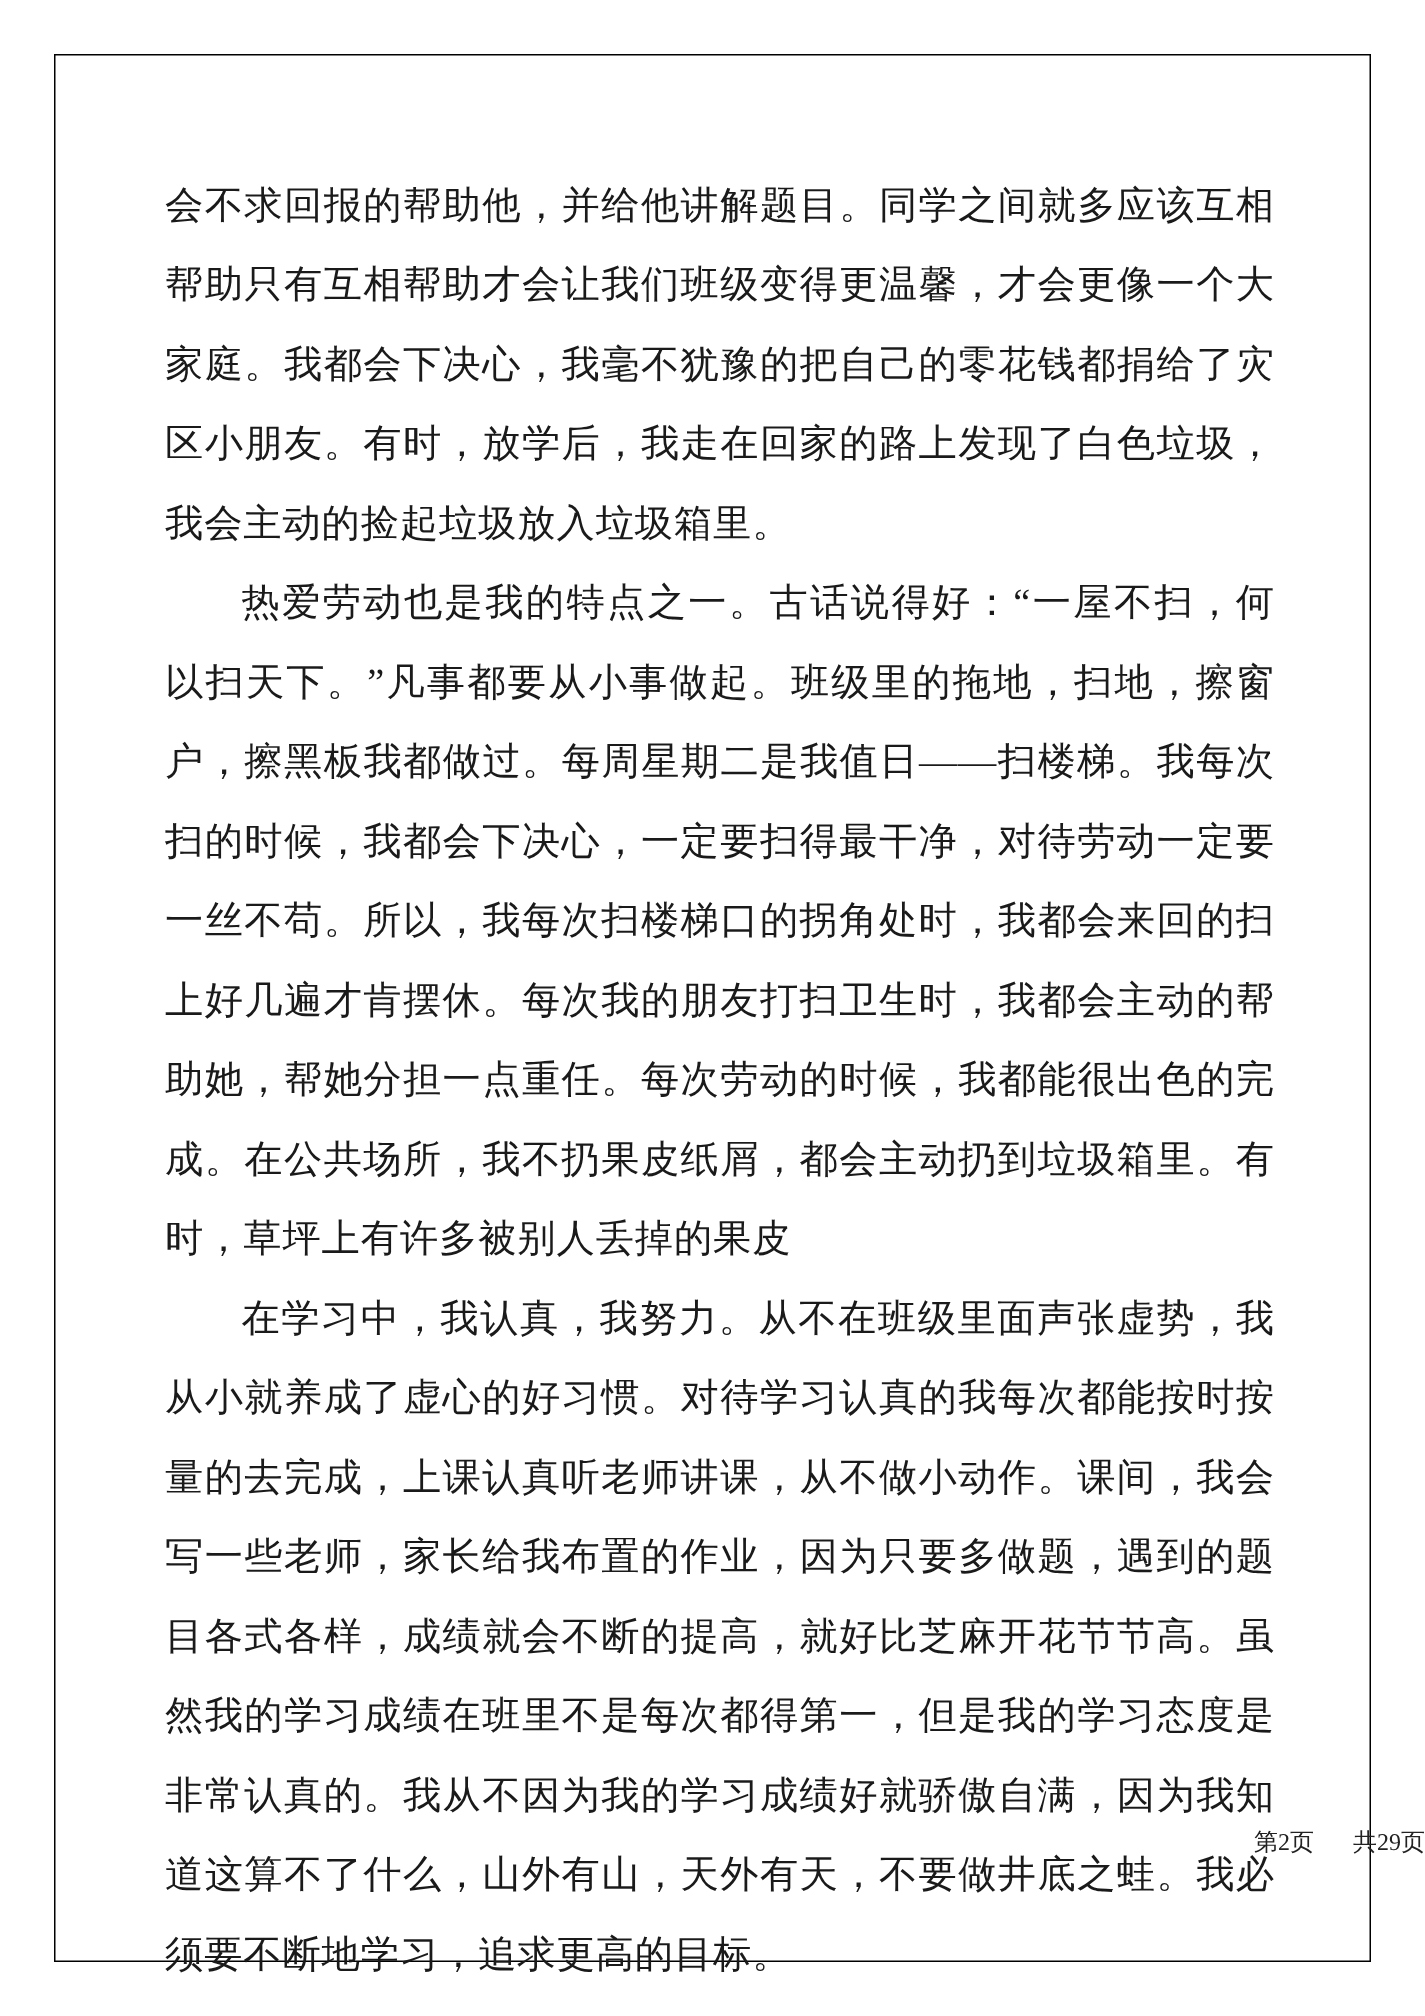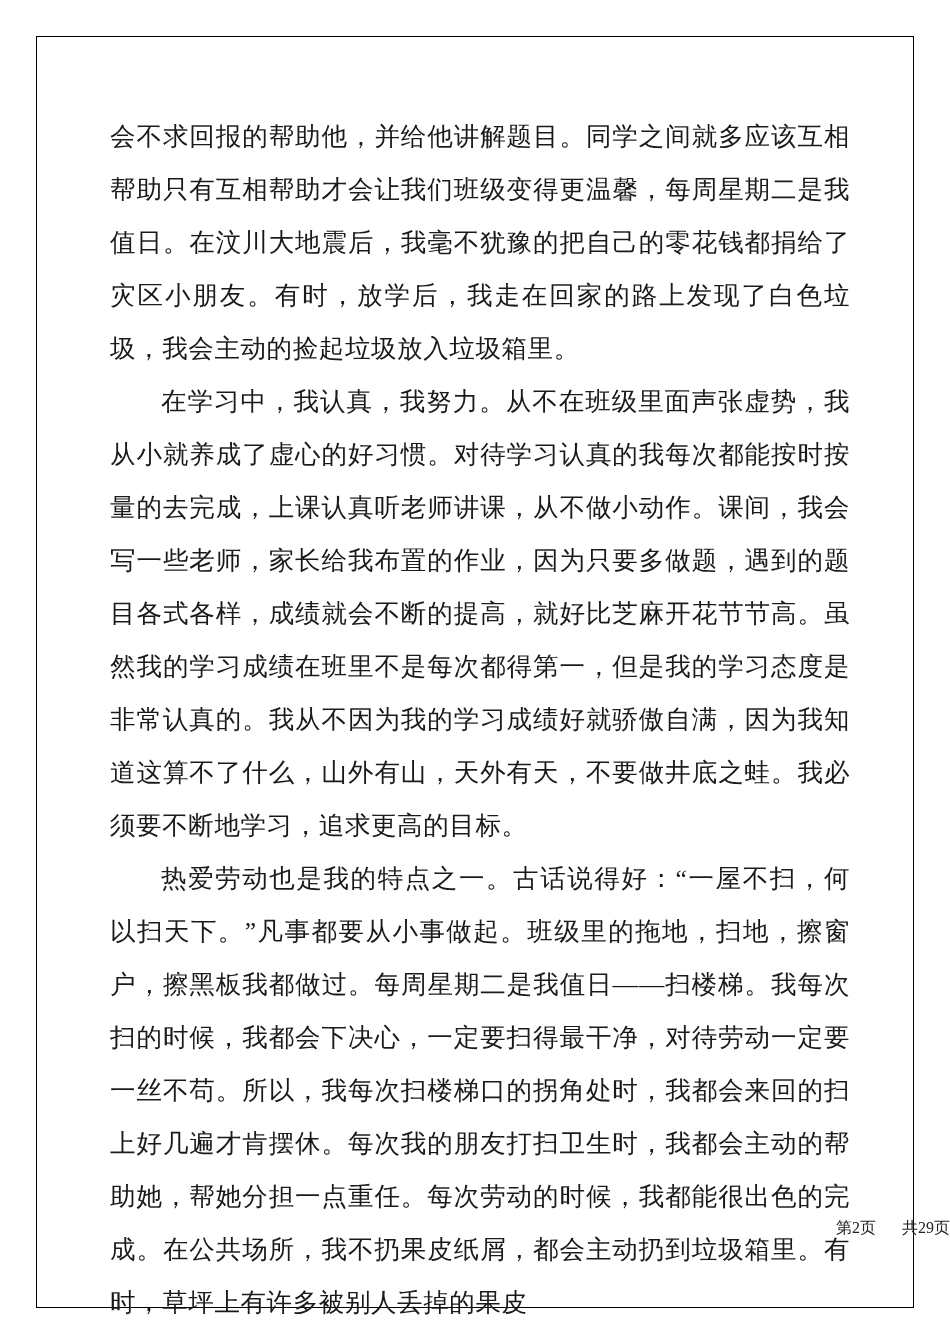--- a/index.html
+++ b/index.html
@@ -64,23 +64,23 @@
     width: 18px;
   }
 </style>
 </head>
 <body>
 
 <div class="page">
   <div class="page-border"></div>
 
   <div class="content">
-    <p class="para">会不求回报的帮助他，并给他讲解题目。同学之间就多应该互相帮助只有互相帮助才会让我们班级变得更温馨，每周星期二是我值日。在汶川大地震后，我毫不犹豫的把自己的零花钱都捐给了灾区小朋友。有时，放学后，我走在回家的路上发现了白色垃圾，我会主动的捡起垃圾放入垃圾箱里。</p>
+    <p class="para">会不求回报的帮助他，并给他讲解题目。同学之间就多应该互相帮助只有互相帮助才会让我们班级变得更温馨，才会更像一个大家庭。我都会下决心，我毫不犹豫的把自己的零花钱都捐给了灾区小朋友。有时，放学后，我走在回家的路上发现了白色垃圾，我会主动的捡起垃圾放入垃圾箱里。</p>
+    <p class="para indent">热爱劳动也是我的特点之一。古话说得好：“一屋不扫，何以扫天下。”凡事都要从小事做起。班级里的拖地，扫地，擦窗户，擦黑板我都做过。每周星期二是我值日——扫楼梯。我每次扫的时候，我都会下决心，一定要扫得最干净，对待劳动一定要一丝不苟。所以，我每次扫楼梯口的拐角处时，我都会来回的扫上好几遍才肯摆休。每次我的朋友打扫卫生时，我都会主动的帮助她，帮她分担一点重任。每次劳动的时候，我都能很出色的完成。在公共场所，我不扔果皮纸屑，都会主动扔到垃圾箱里。有时，草坪上有许多被别人丢掉的果皮</p>
     <p class="para indent">在学习中，我认真，我努力。从不在班级里面声张虚势，我从小就养成了虚心的好习惯。对待学习认真的我每次都能按时按量的去完成，上课认真听老师讲课，从不做小动作。课间，我会写一些老师，家长给我布置的作业，因为只要多做题，遇到的题目各式各样，成绩就会不断的提高，就好比芝麻开花节节高。虽然我的学习成绩在班里不是每次都得第一，但是我的学习态度是非常认真的。我从不因为我的学习成绩好就骄傲自满，因为我知道这算不了什么，山外有山，天外有天，不要做井底之蛙。我必须要不断地学习，追求更高的目标。</p>
-    <p class="para indent">热爱劳动也是我的特点之一。古话说得好：“一屋不扫，何以扫天下。”凡事都要从小事做起。班级里的拖地，扫地，擦窗户，擦黑板我都做过。每周星期二是我值日——扫楼梯。我每次扫的时候，我都会下决心，一定要扫得最干净，对待劳动一定要一丝不苟。所以，我每次扫楼梯口的拐角处时，我都会来回的扫上好几遍才肯摆休。每次我的朋友打扫卫生时，我都会主动的帮助她，帮她分担一点重任。每次劳动的时候，我都能很出色的完成。在公共场所，我不扔果皮纸屑，都会主动扔到垃圾箱里。有时，草坪上有许多被别人丢掉的果皮</p>
   </div>
 
   <div class="footer">
     <span>第</span><span>2</span><span>页</span>
     <span class="sep"></span>
     <span>共</span><span>29</span><span>页</span>
   </div>
 </div>
 
 </body></html>

